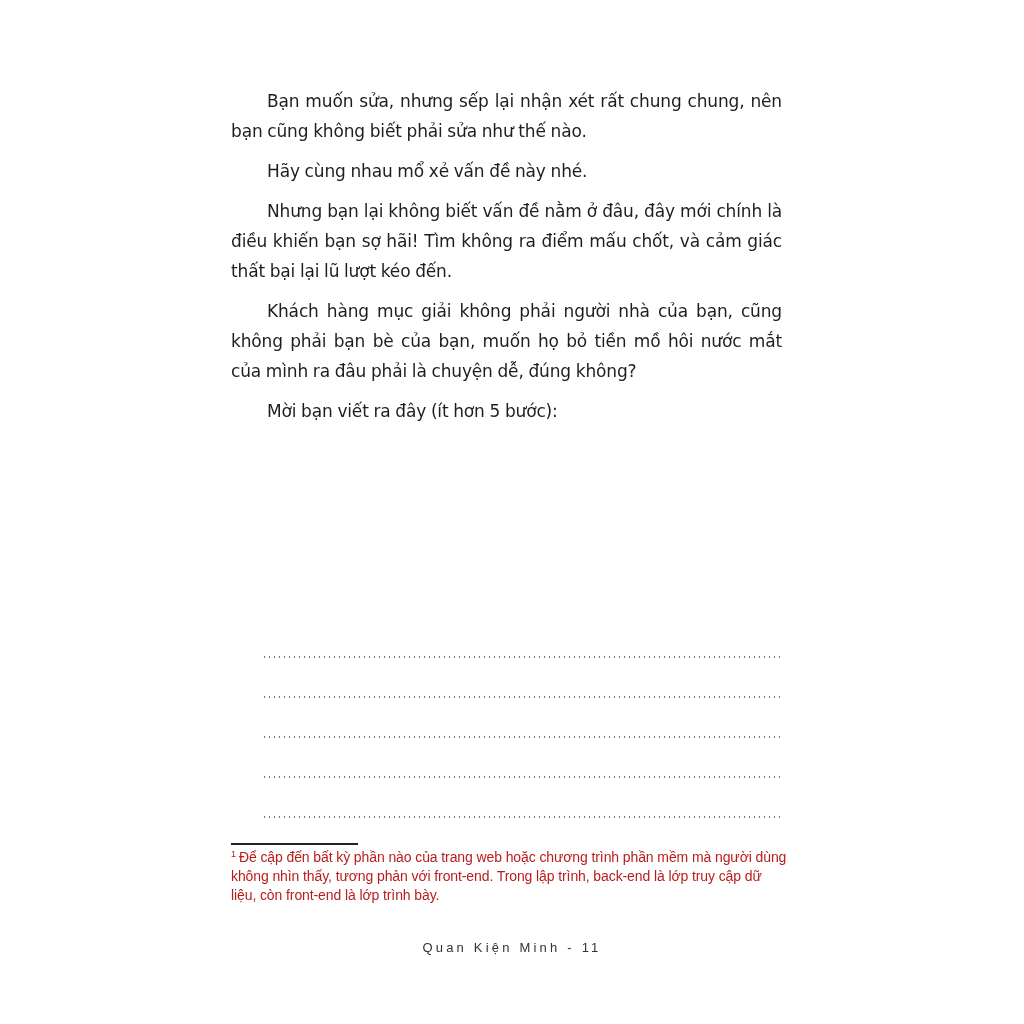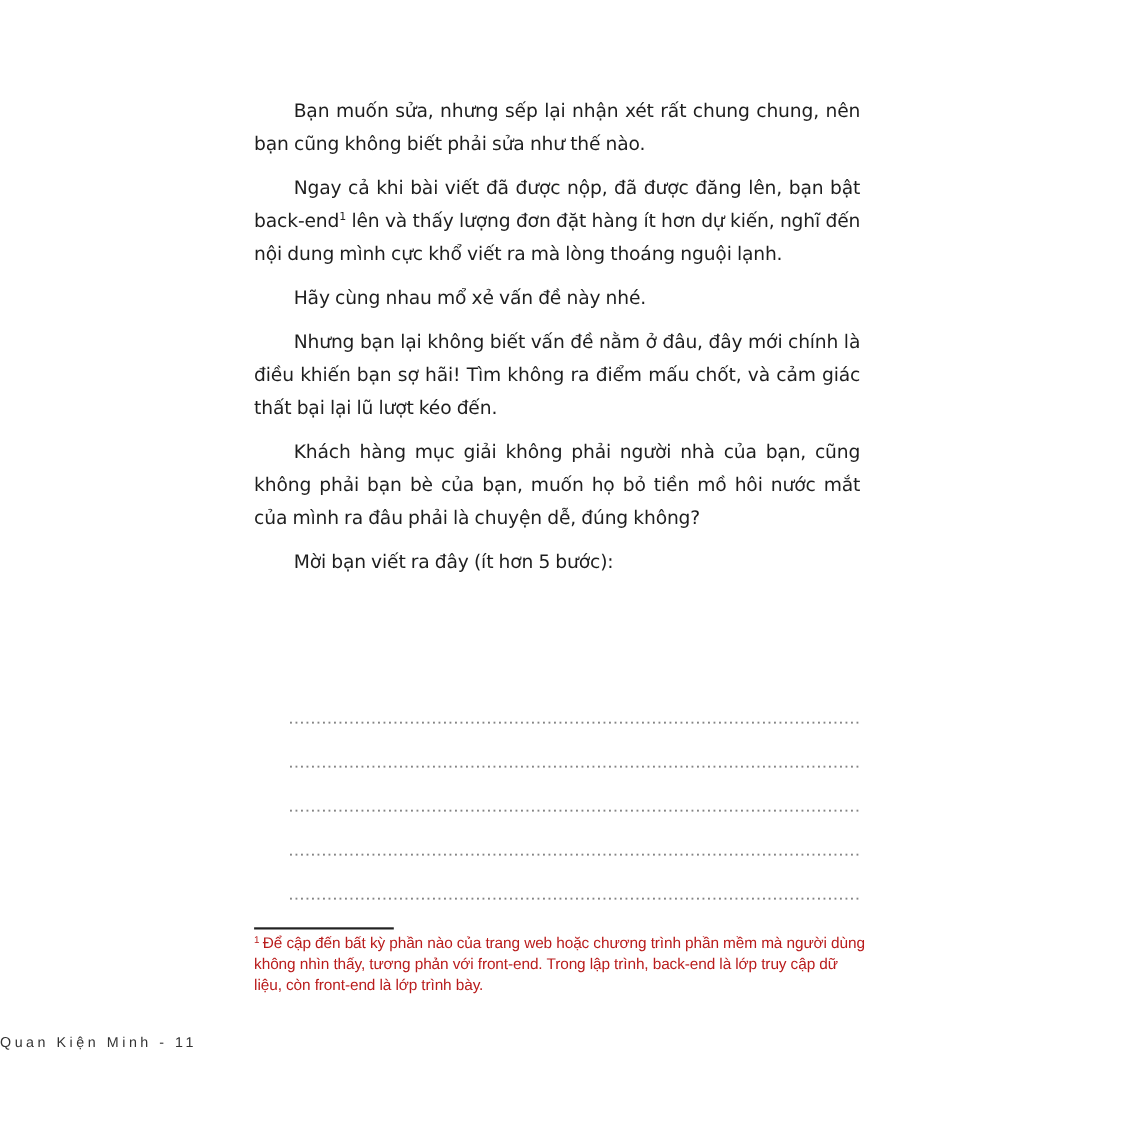--- a/index.html
+++ b/index.html
@@ -84,34 +84,34 @@
     font-size: 9px;
     vertical-align: 5px;
     line-height: 0;
     margin-right: 3px;
   }
   .page-footer {
     position: absolute;
     left: 0;
     width: 1024px;
     top: 940px;
+    text-align: center;
     font-family: "Liberation Sans", "DejaVu Sans", sans-serif;
     font-size: 13px;
     letter-spacing: 3.2px;
     color: #333333;
   }
 </style>
 </head>
 <body>
 
 <div class="page">
 
   <div class="body-text">
     <p class="para">Bạn muốn sửa, nhưng sếp lại nhận xét rất chung chung, nên bạn cũng không biết phải sửa như thế nào.</p>
-    <p class="para"><span>Ngay cả khi bài viết đã được nộp, đã được đăng lên, bạn bật back-end</span><span class="sup">1</span><span> lên và thấy lượng đơn đặt hàng ít hơn dự kiến, nghĩ đến nội dung mình cực khổ viết ra mà lòng thoáng nguội lạnh.</span></p>
     <p class="para">Hãy cùng nhau mổ xẻ vấn đề này nhé.</p>
     <p class="para">Nhưng bạn lại không biết vấn đề nằm ở đâu, đây mới chính là điều khiến bạn sợ hãi! Tìm không ra điểm mấu chốt, và cảm giác thất bại lại lũ lượt kéo đến.</p>
     <p class="para">Khách hàng mục giải không phải người nhà của bạn, cũng không phải bạn bè của bạn, muốn họ bỏ tiền mồ hôi nước mắt của mình ra đâu phải là chuyện dễ, đúng không?</p>
     <p class="para">Mời bạn viết ra đây (ít hơn 5 bước):</p>
   </div>
 
   <div class="lines">
     <div class="dot-line"></div>
     <div class="dot-line"></div>
     <div class="dot-line"></div>

